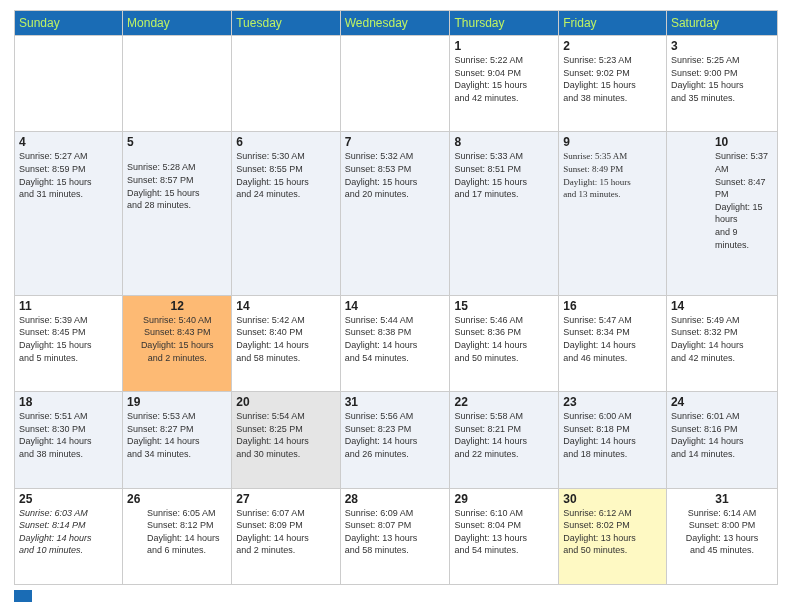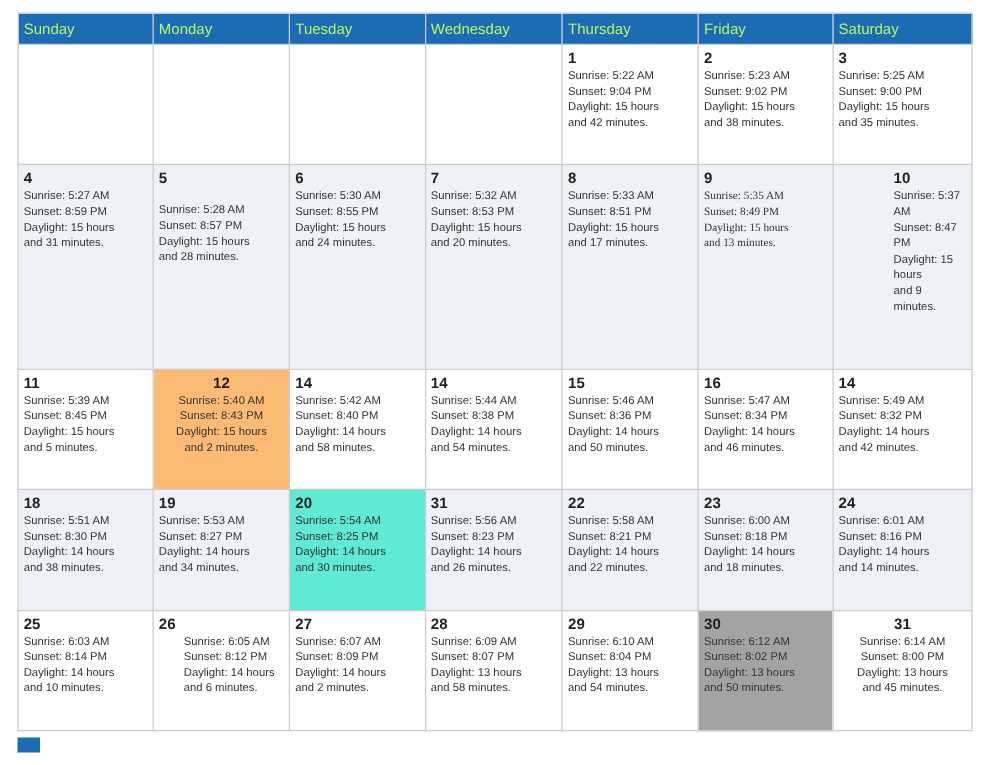--- a/index.html
+++ b/index.html
@@ -270,21 +270,21 @@
 Daylight: 14 hours
 and 38 minutes.</div>
           </td>
           <td style="background: rgb(238, 242, 248);">
             <span class="day-num">19</span>
             <div class="day-info" style="white-space: pre-line;">Sunrise: 5:53 AM
 Sunset: 8:27 PM
 Daylight: 14 hours
 and 34 minutes.</div>
           </td>
-          <td style="background: #5eead4;">
+          <td style="background: #e5e5e5;">
             <span class="day-num">20</span>
             <div class="day-info" style="white-space: pre-line;">Sunrise: 5:54 AM
 Sunset: 8:25 PM
 Daylight: 14 hours
 and 30 minutes.</div>
           </td>
           <td style="background: rgb(238, 242, 248);">
             <span class="day-num">31</span>
             <div class="day-info" style="white-space: pre-line;">Sunrise: 5:56 AM
 Sunset: 8:23 PM
@@ -309,21 +309,21 @@
             <span class="day-num">24</span>
             <div class="day-info" style="white-space: pre-line;">Sunrise: 6:01 AM
 Sunset: 8:16 PM
 Daylight: 14 hours
 and 14 minutes.</div>
           </td>
         </tr>
         <tr>
           <td style="background: rgb(255, 255, 255);">
             <span class="day-num">25</span>
-            <div class="day-info" style="white-space: pre-line;">Sunrise: 6:03 AM
+            <div class="day-info" style="white-space: pre-line; font-style: italic;">Sunrise: 6:03 AM
 Sunset: 8:14 PM
 Daylight: 14 hours
 and 10 minutes.</div>
           </td>
           <td style="background: rgb(255, 255, 255);">
             <span class="day-num">26</span>
             <div class="day-info" style="white-space: pre-line; margin-left: 20px;">Sunrise: 6:05 AM
 Sunset: 8:12 PM
 Daylight: 14 hours
 and 6 minutes.</div>
@@ -342,21 +342,21 @@
 Daylight: 13 hours
 and 58 minutes.</div>
           </td>
           <td style="background: rgb(255, 255, 255);">
             <span class="day-num">29</span>
             <div class="day-info" style="white-space: pre-line;">Sunrise: 6:10 AM
 Sunset: 8:04 PM
 Daylight: 13 hours
 and 54 minutes.</div>
           </td>
-          <td style="background: #a3a3a3;">
+          <td style="background: #fef9c3;">
             <span class="day-num">30</span>
             <div class="day-info" style="white-space: pre-line;">Sunrise: 6:12 AM
 Sunset: 8:02 PM
 Daylight: 13 hours
 and 50 minutes.</div>
           </td>
           <td style="background: rgb(255, 255, 255); text-align: center;">
             <span class="day-num">31</span>
             <div class="day-info" style="white-space: pre-line;">Sunrise: 6:14 AM
 Sunset: 8:00 PM

